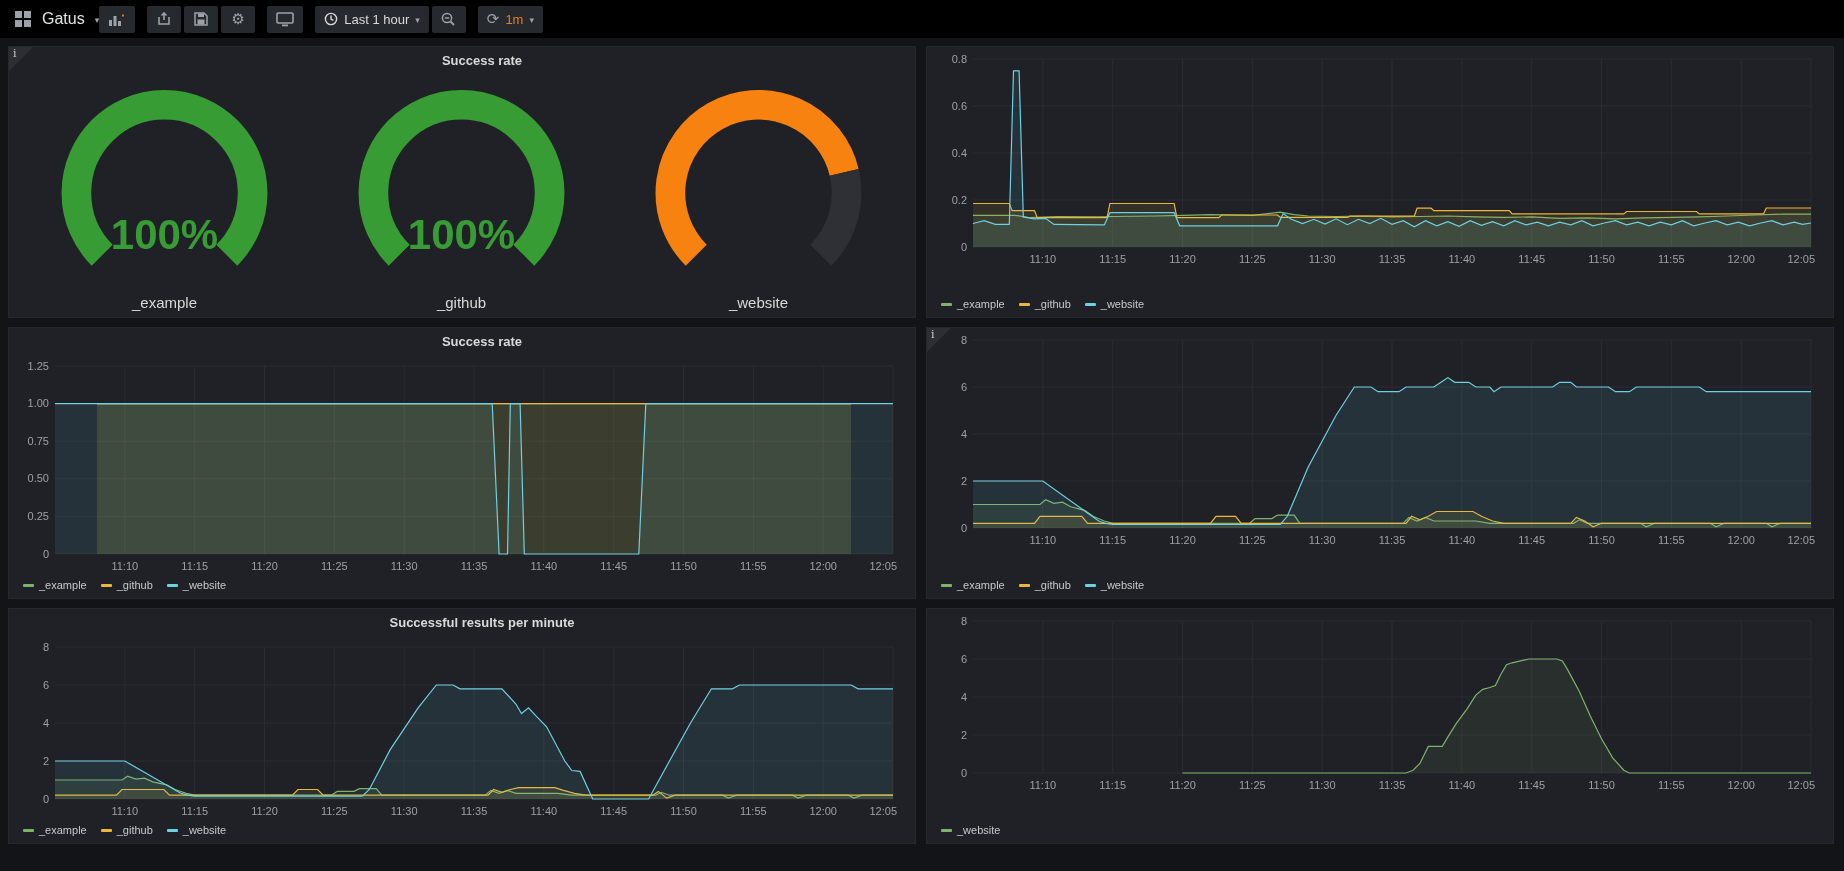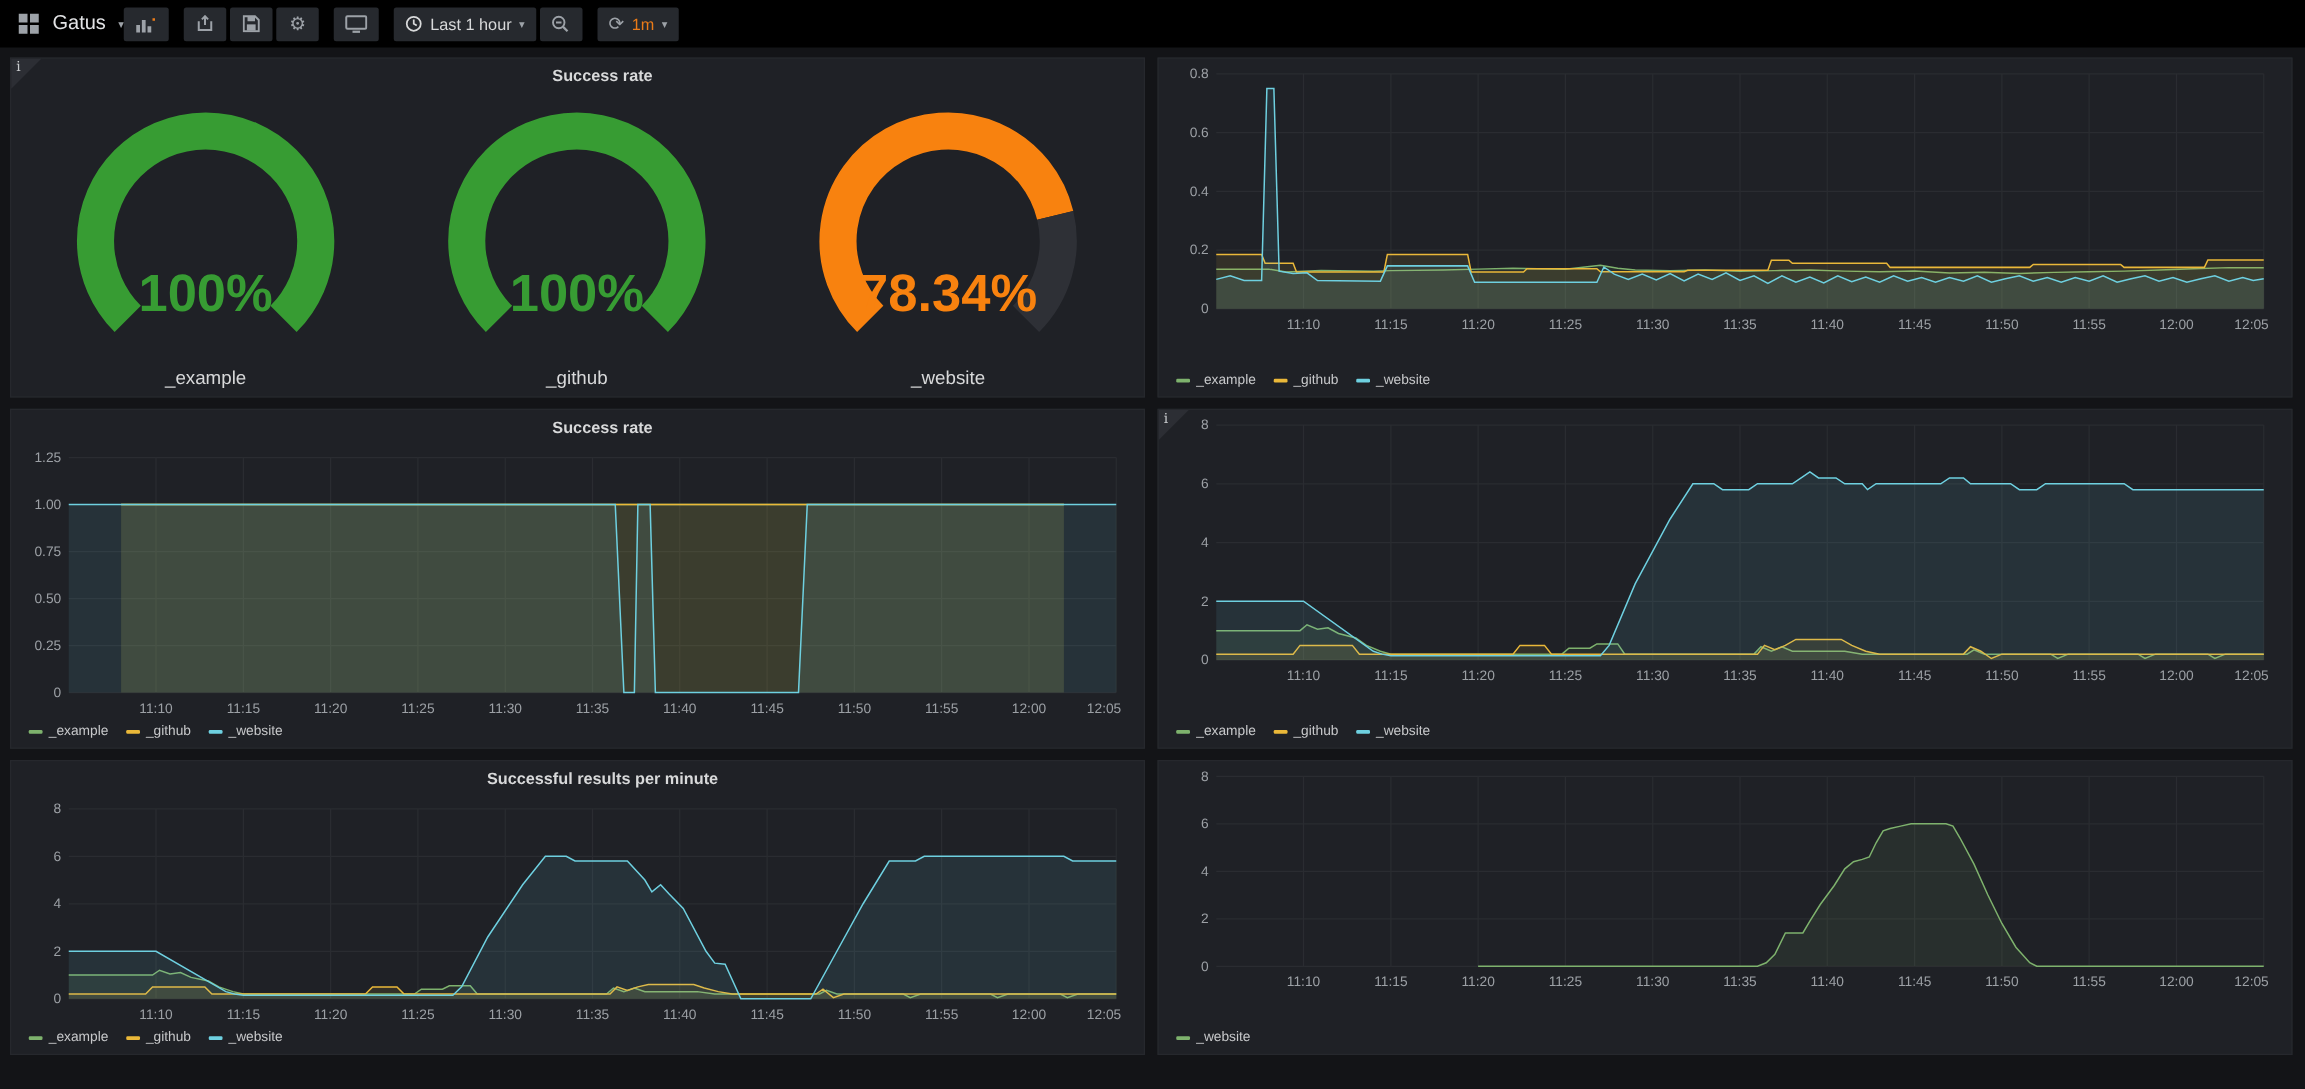--- a/index.html
+++ b/index.html
@@ -148,21 +148,20 @@
             <path d="M 87.07 180.93 A 89 89 0 1 1 212.93 180.93" stroke="#379c33" stroke-width="30" fill="none"></path>
           </svg>
         <div class="gauge-value" style="color: rgb(55, 156, 51);">100%</div>
         <div class="gauge-label">_github</div>
       </div>
       <div class="gauge-cell">
         <svg class="gauge-svg" width="297" height="212" viewBox="0 0 300 212">
             <path d="M 87.07 180.93 A 89 89 0 1 1 236.55 97.25" stroke="#f8820f" stroke-width="30" fill="none"></path>
             <path d="M 236.55 97.25 A 89 89 0 0 1 212.93 180.93" stroke="#2e3036" stroke-width="30" fill="none"></path>
           </svg>
-        <div class="gauge-value" style="color: rgb(248, 130, 15);">78.34%</div>
         <div class="gauge-label">_website</div>
       </div>
     </div>
   </div>
 
   <div class="panel">
     <div class="chart-wrap">
         <div class="chart"><svg width="892" height="220">
             <line class="grid" x1="40" x2="878" y1="198.0" y2="198.0"></line>
             <text class="tick" x="34" y="201.5" text-anchor="end">0</text>

